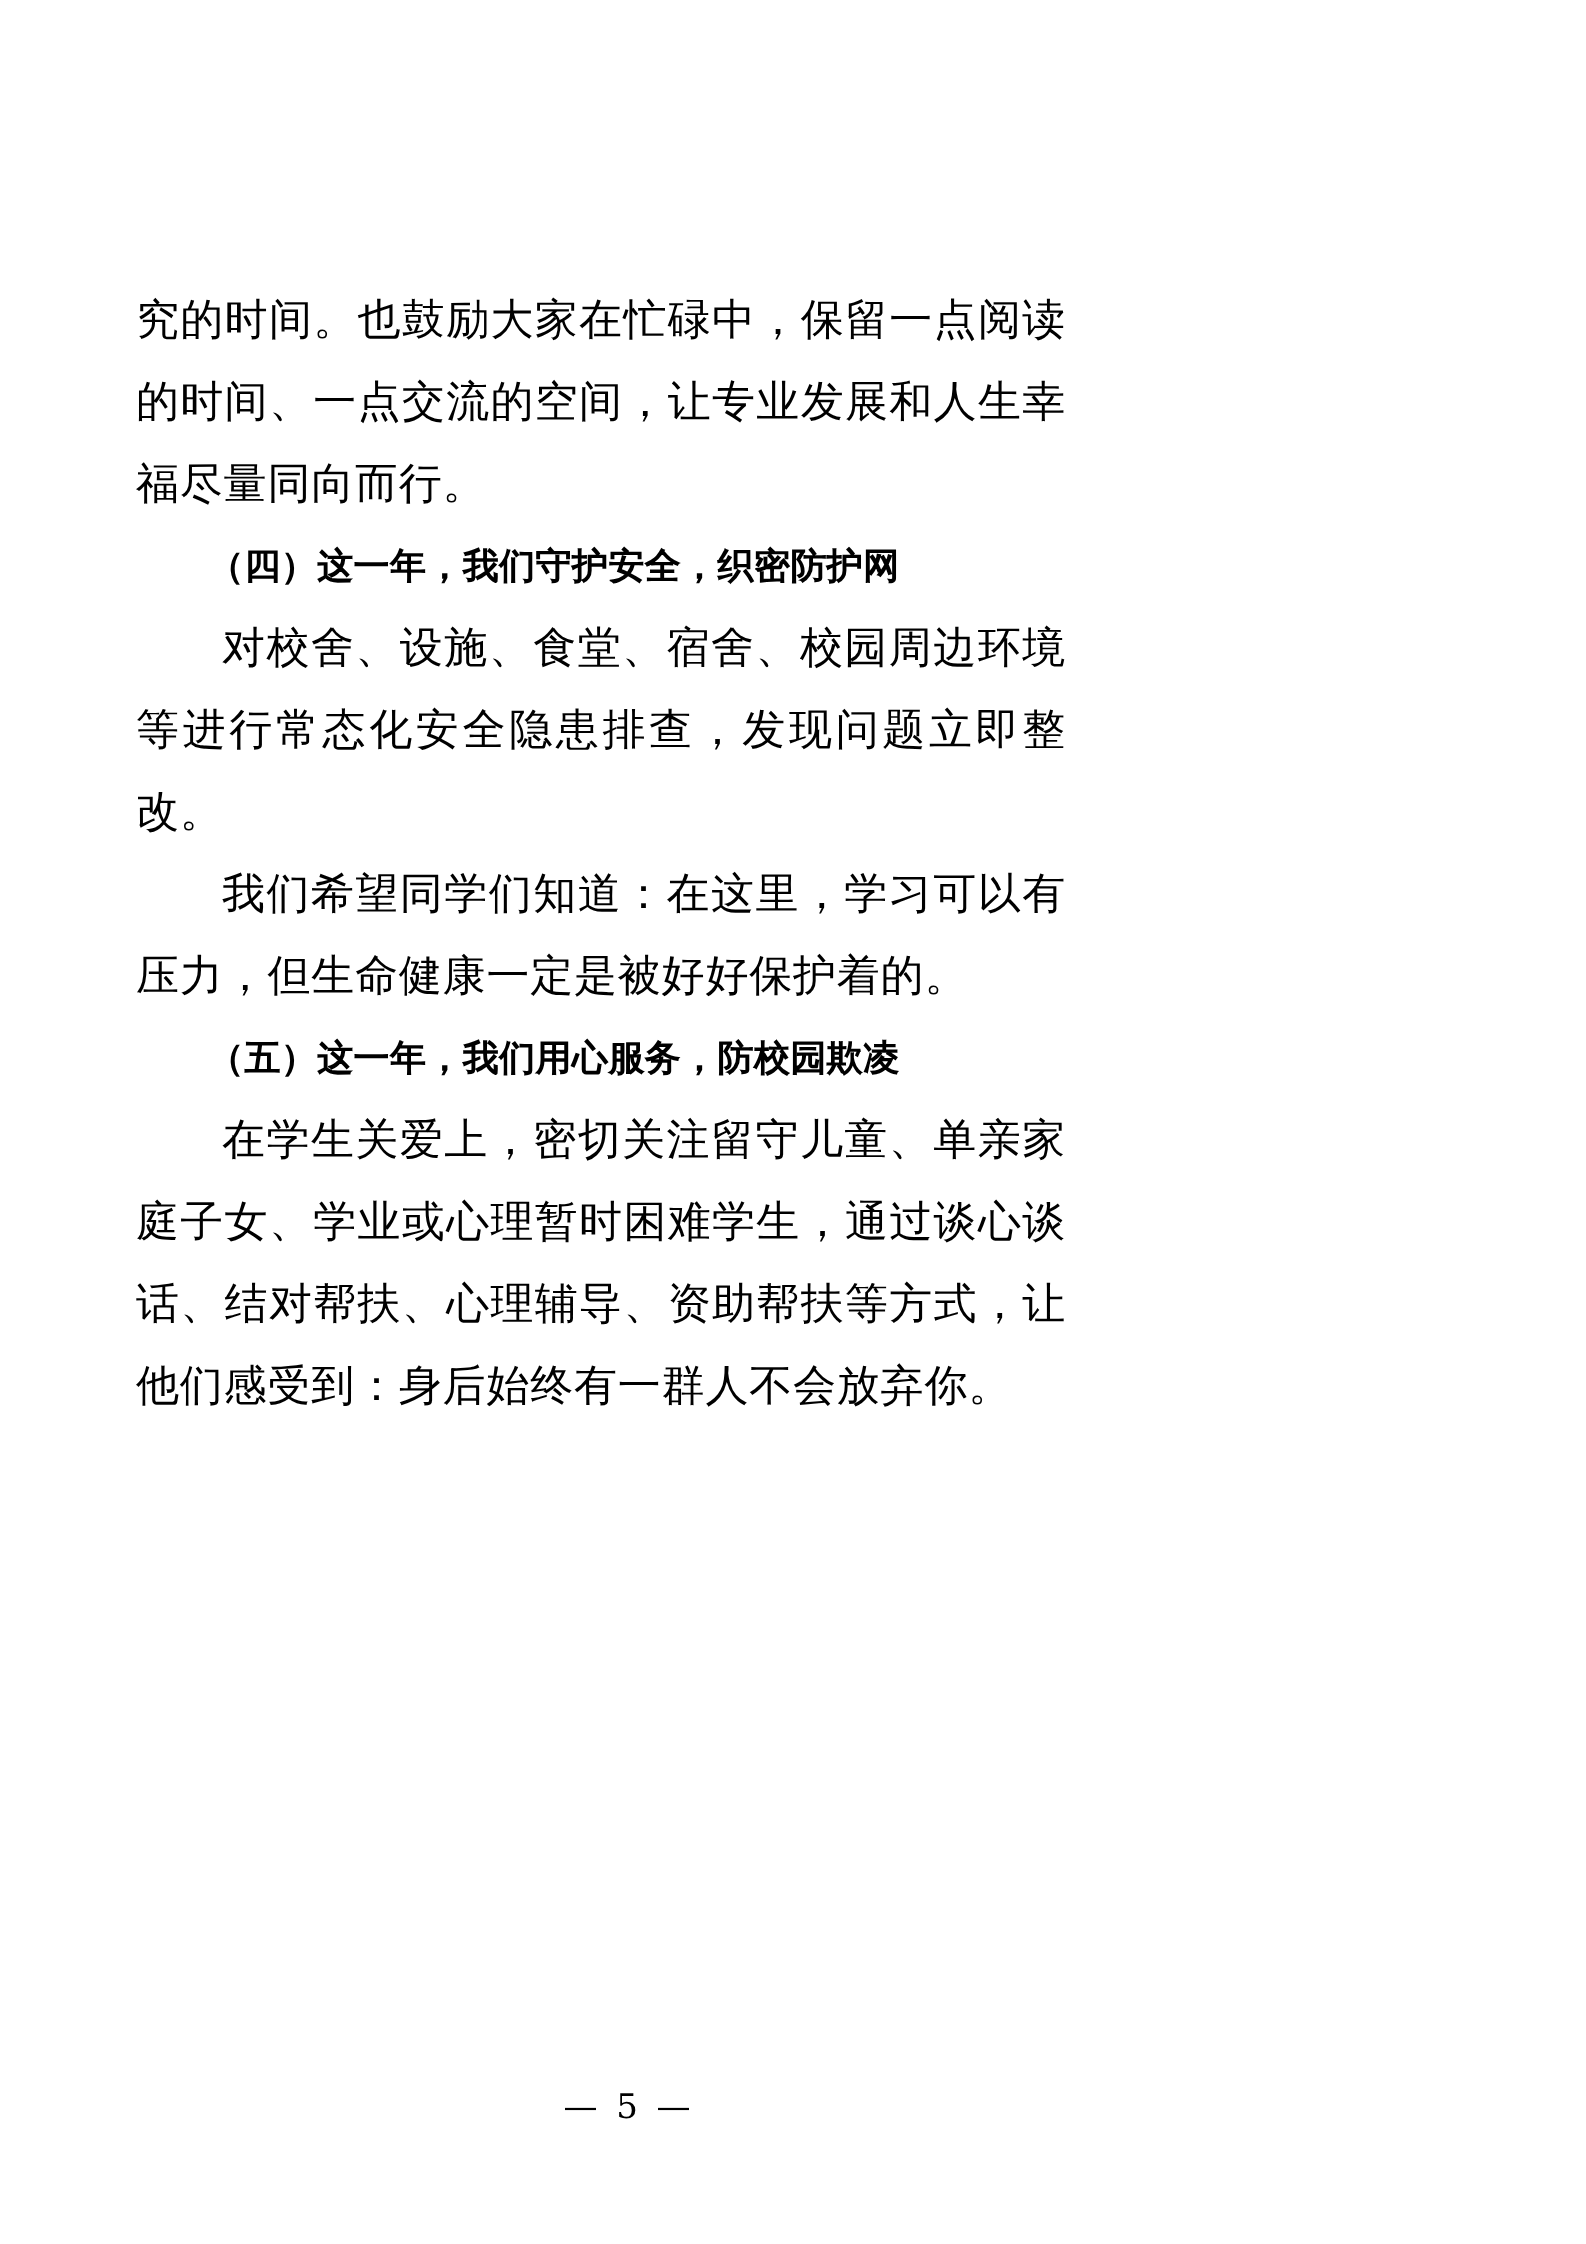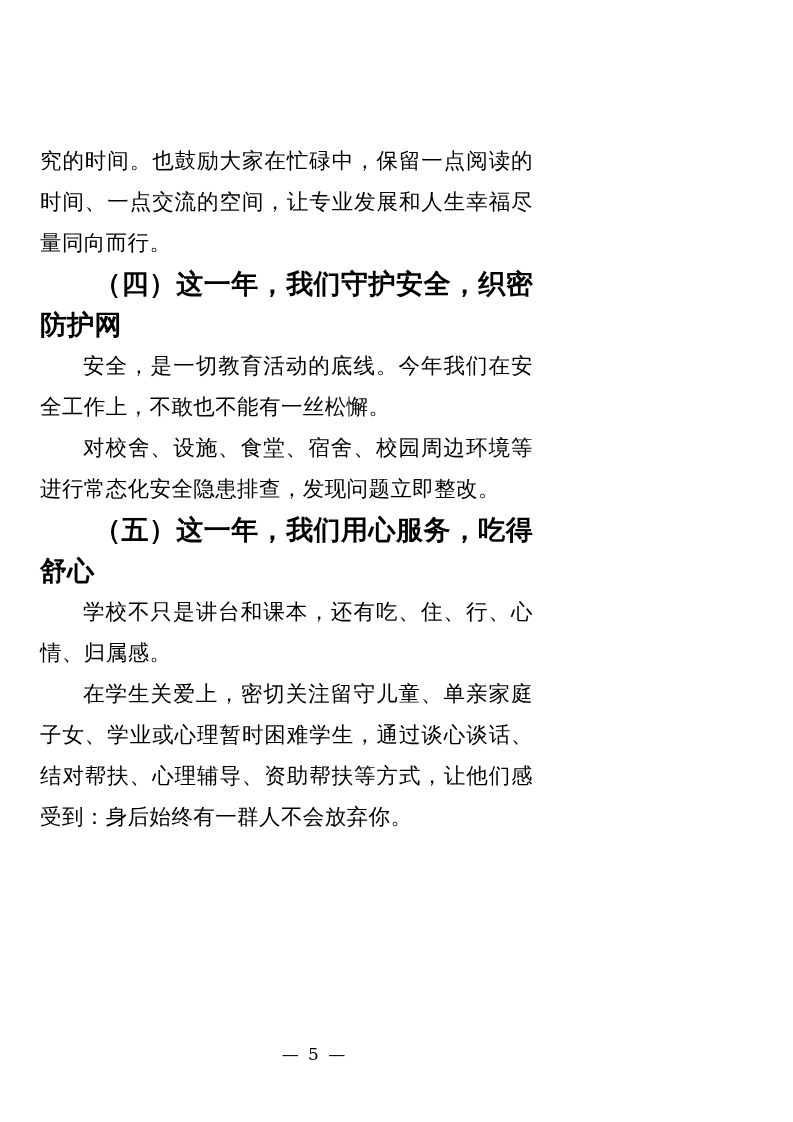--- a/index.html
+++ b/index.html
@@ -15,63 +15,62 @@
     position: relative;
     overflow: hidden;
   }
   .page {
     position: absolute;
     left: 0;
     top: 0;
     width: 629px;
     height: 1122px;
     box-sizing: border-box;
-    padding: 140px 96px 60px 40px;
+    padding: 140px 96px 60px 68px;
   }
   .body-text {
     font-size: 21.5px;
     line-height: 41px;
     letter-spacing: 0.4px;
     text-align: justify;
     text-justify: inter-ideograph;
   }
   .para {
     margin: 0;
     text-indent: 0;
   }
   .para.indent {
     text-indent: 2em;
   }
   .heading {
     margin: 0;
     text-indent: 2em;
     font-weight: bold;
     font-family: "DejaVu Sans", "Liberation Sans", sans-serif;
-    font-size: 27px;
+    font-size: 18px;
     letter-spacing: 0.2px;
   }
   .footer {
     position: absolute;
     left: 0;
     bottom: 58px;
     width: 100%;
     text-align: center;
     font-size: 17px;
     font-family: "DejaVu Serif", "Liberation Serif", serif;
     letter-spacing: 2px;
   }
 </style>
 </head>
 <body>
 
 <div class="page">
   <div class="body-text">
     <p class="para">究的时间。也鼓励大家在忙碌中，保留一点阅读的时间、一点交流的空间，让专业发展和人生幸福尽量同向而行。</p>
     <p class="heading">（四）这一年，我们守护安全，织密防护网</p>
-    <p class="para indent">安全，是一切教育活动的底线。今年我们在安全工作上，不敢也不能有一丝松懈。</p>
     <p class="para indent">对校舍、设施、食堂、宿舍、校园周边环境等进行常态化安全隐患排查，发现问题立即整改。</p>
-    <p class="heading">（五）这一年，我们用心服务，吃得舒心</p>
-    <p class="para indent">学校不只是讲台和课本，还有吃、住、行、心情、归属感。</p>
+    <p class="para indent">我们希望同学们知道：在这里，学习可以有压力，但生命健康一定是被好好保护着的。</p>
+    <p class="heading">（五）这一年，我们用心服务，防校园欺凌</p>
     <p class="para indent">在学生关爱上，密切关注留守儿童、单亲家庭子女、学业或心理暂时困难学生，通过谈心谈话、结对帮扶、心理辅导、资助帮扶等方式，让他们感受到：身后始终有一群人不会放弃你。</p>
 
   </div>
   <div class="footer">— 5 —</div>
 </div>
 
 </body></html>

